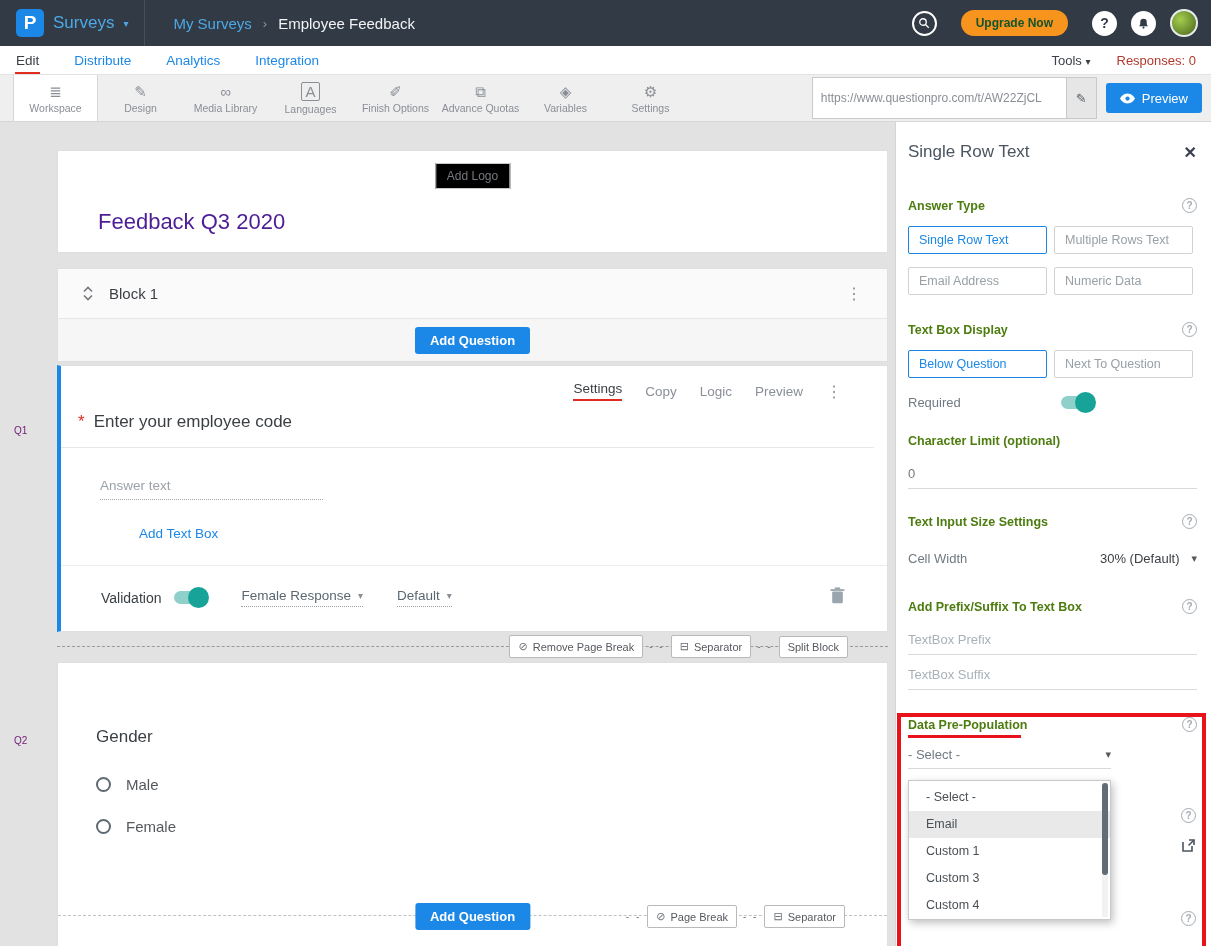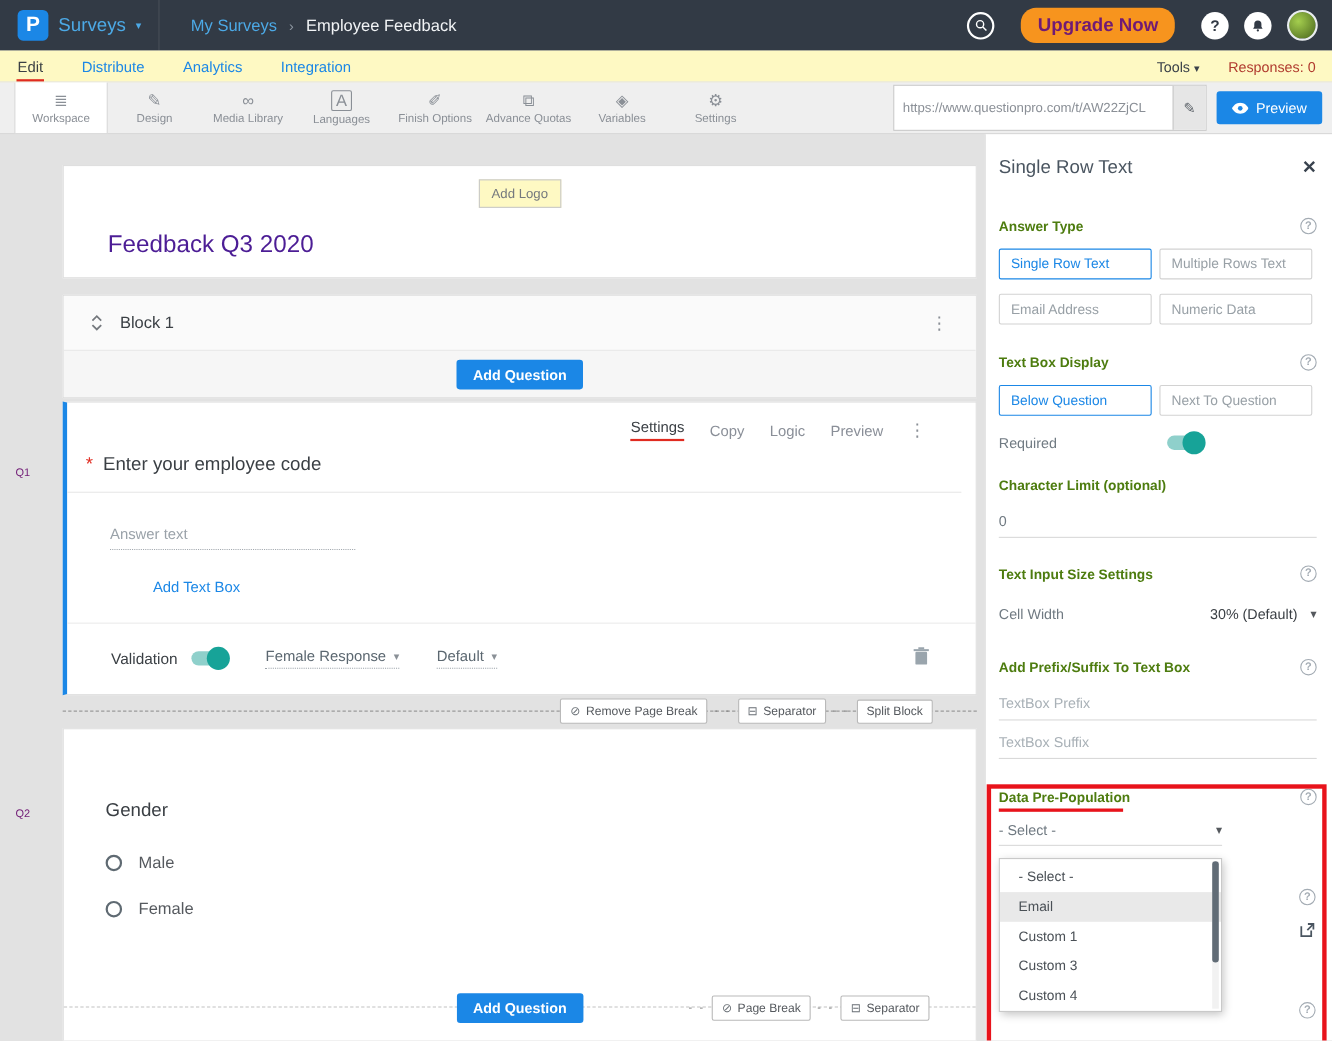--- a/index.html
+++ b/index.html
@@ -11,26 +11,26 @@
   .logo-area { display:flex; align-items:center; gap:9px; padding:0 16px; height:100%; border-right:1px solid rgba(255,255,255,.10); cursor:pointer; }
   .logo-badge { width:28px; height:28px; background:#1B87E6; border-radius:5px; color:#fff; font-weight:bold; font-size:19px; display:flex; align-items:center; justify-content:center; }
   .product { color:#4CA9E6; font-size:17px; }
   .caret { font-size:10px; color:#4CA9E6; }
   .breadcrumb { display:flex; align-items:center; gap:11px; margin-left:28px; font-size:15px; }
   .crumb-parent { color:#4CA9E6; cursor:pointer; }
   .crumb-sep { color:#8C959F; font-size:13px; }
   .crumb-current { color:#F2F4F6; }
   .topbar-right { margin-left:auto; display:flex; align-items:center; gap:14px; padding-right:13px; }
   .circle-outline { width:25px; height:25px; border:2px solid #fff; border-radius:50%; display:flex; align-items:center; justify-content:center; cursor:pointer; }
-  .upgrade { background:#F7941E; color:#701a75; font-weight:bold; font-size:17px; padding:6px 15px; border-radius:14px; border:none; cursor:pointer; margin:0 10px; }
+  .upgrade { background:#F7941E; color:#14532d; font-weight:bold; font-size:12px; padding:6px 15px; border-radius:14px; border:none; cursor:pointer; margin:0 10px; }
   .circle-filled { width:25px; height:25px; background:#fff; color:#323A45; border-radius:50%; display:flex; align-items:center; justify-content:center; font-weight:bold; font-size:14px; cursor:pointer; }
   .avatar { width:28px; height:28px; border-radius:50%; background:radial-gradient(circle at 35% 35%, #A4CE4E, #47631C); border:2px solid #E9EDF0; cursor:pointer; }
 
   
-  .navbar { height:29px; background:#fef9c3; display:flex; align-items:flex-end; padding:0 15px; border-bottom:1px solid #E3E3E3; }
+  .navbar { height:29px; background:#ffffff; display:flex; align-items:flex-end; padding:0 15px; border-bottom:1px solid #E3E3E3; }
   .nav-tab { font-size:13.5px; color:#1B87E6; margin-right:33px; padding:3px 1px 6px; cursor:pointer; }
   .nav-tab.active { color:#3A3F44; border-bottom:2px solid #E02B20; padding-bottom:4px; }
   .nav-right { margin-left:auto; display:flex; align-items:center; gap:26px; font-size:13px; padding-bottom:6px; }
   .tools { color:#3A4149; cursor:pointer; }
   .tools .caret { color:#3A4149; }
   .responses { color:#B03A2E; cursor:pointer; }
 
   
   .toolbar { height:47px; background:#EFEFEF; border-bottom:1px solid #D6D6D6; display:flex; align-items:stretch; padding-left:13px; }
   .tool-item { width:85px; display:flex; flex-direction:column; align-items:center; justify-content:center; gap:2px; color:#8A8F96; font-size:10.5px; cursor:pointer; }
@@ -43,21 +43,21 @@
   .url-edit { width:30px; height:100%; background:#E6E6E6; border-left:1px solid #C9C9C9; display:flex; align-items:center; justify-content:center; color:#5B6168; font-size:13px; cursor:pointer; }
   .preview-btn { background:#1B87E6; color:#fff; font-size:13px; height:30px; padding:0 14px; border:none; border-radius:3px; display:flex; align-items:center; gap:7px; cursor:pointer; }
 
   
   .workspace { position:absolute; left:0; right:0; top:122px; bottom:0; background:#E2E2E2; }
   .gutter-label { position:absolute; left:14px; font-size:10px; color:#701a75; }
   .canvas { position:absolute; left:57px; top:28px; width:831px; }
   .card { background:#fff; border:1px solid #DFDFDF; }
 
   .title-card { height:103px; position:relative; margin-bottom:15px; }
-  .add-logo { position:absolute; top:12px; left:50%; transform:translateX(-50%); background:#fef9c3; border:1px solid #C9C9C9; color:#75797E; font-size:12px; padding:5px 11px; cursor:pointer; }
+  .add-logo { position:absolute; top:12px; left:50%; transform:translateX(-50%); background:#000000; border:1px solid #C9C9C9; color:#75797E; font-size:12px; padding:5px 11px; cursor:pointer; }
   .survey-title { position:absolute; left:40px; top:58px; font-size:22px; color:#4c1d95; cursor:text; }
 
   .block-card { margin-bottom:3px; }
   .block-header { height:50px; background:#FAFAFA; border-bottom:1px solid #E7E7E7; display:flex; align-items:center; padding:0 24px 0 24px; }
   .block-name { margin-left:15px; font-size:15px; color:#3A3F44; }
   .ellipsis { margin-left:auto; color:#8A8F96; font-size:16px; cursor:pointer; letter-spacing:1px; }
   .addq-row { height:42px; background:#F6F6F6; display:flex; align-items:center; justify-content:center; }
   .add-q-btn { background:#1B87E6; color:#fff; font-weight:bold; font-size:13px; padding:6px 15px; border:none; border-radius:3px; cursor:pointer; }
 
   .q1-card { height:267px; border-left:4px solid #1B87E6; position:relative; }

